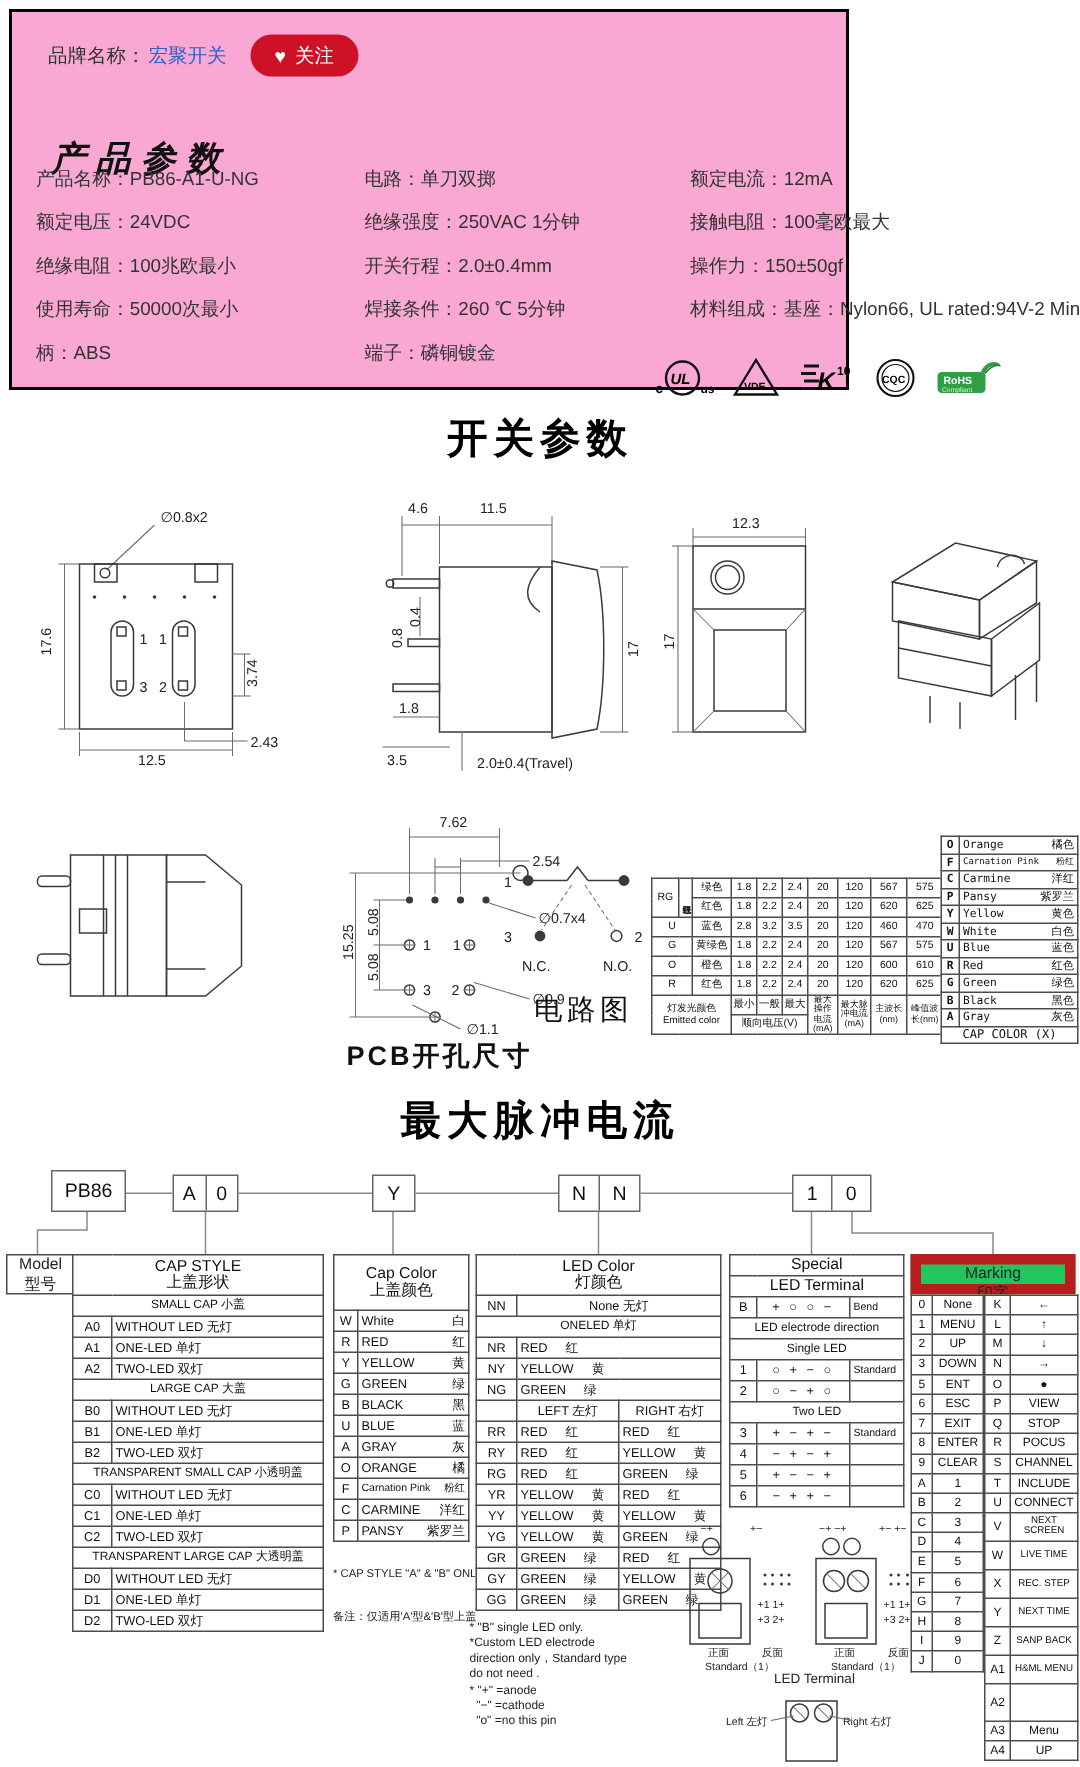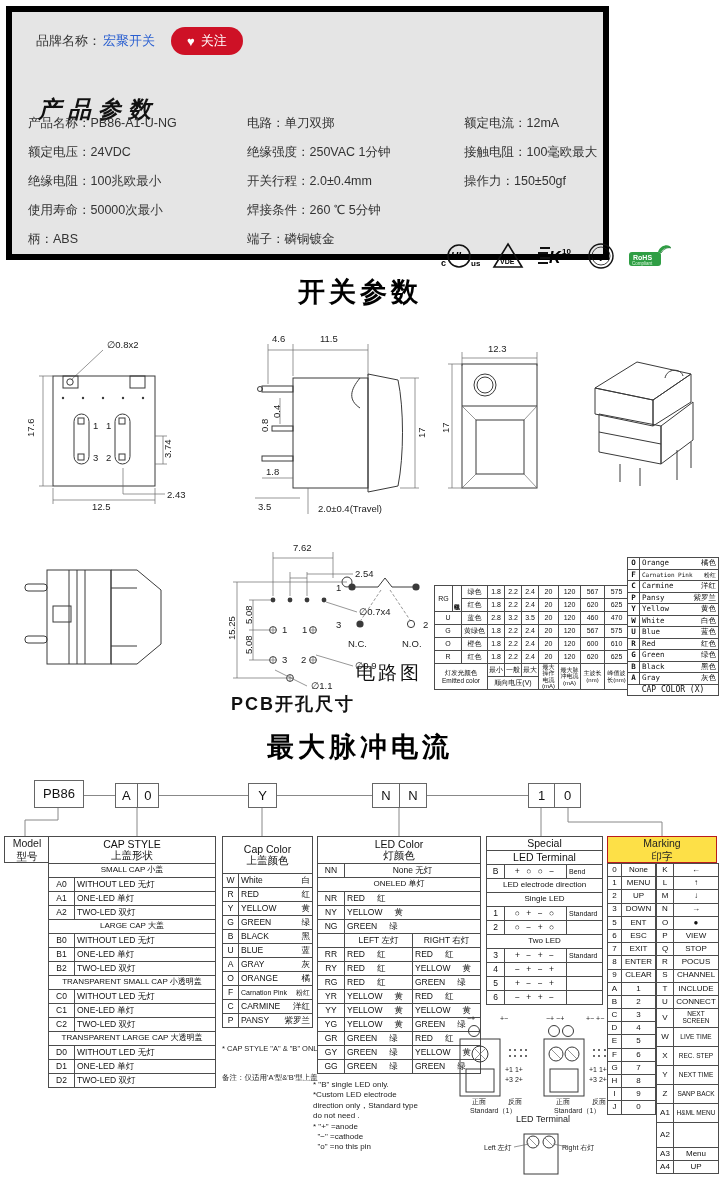--- a/index.html
+++ b/index.html
@@ -1,21 +1,21 @@
 <!DOCTYPE html>
 <html><head>
 <meta charset="utf-8">
 <style>
   * { margin:0; padding:0; box-sizing:border-box; }
   html,body { background:#fff; }
   body { width:720px; height:1178px; position:relative; font-family:"Liberation Sans",sans-serif; color:#222; overflow:hidden; }
   .abs { position:absolute; }
 
   
-  .top-card { left:6px; top:6px; width:603px; height:254px; background:#e5e5e5; border:6px solid #000000; }
+  .top-card { left:6px; top:6px; width:560px; height:254px; background:#f9a8d4; border:2px solid #000000; }
   .brand-row { left:24px; top:15px; font-size:13px; color:#333; display:flex; align-items:center; }
   .brand-link { color:#2a5fd0; margin-left:2px; cursor:pointer; }
   .follow-btn { display:inline-flex; align-items:center; gap:6px; background:#ce1126; color:#fff; border-radius:15px; padding:5px 16px; font-size:13px; margin-left:16px; border:none; cursor:pointer; }
   .script-title { left:26px; top:46px; font-family:"DejaVu Serif",serif; font-style:italic; font-weight:bold; font-size:23px; letter-spacing:7px; color:#111;margin-top:36px; }
   .param-col { top:97px; font-size:12.5px; color:#333; line-height:29px; white-space:nowrap; }
   #pcol1 { left:16px; } #pcol2 { left:235px; } #pcol3 { left:452px; }
   .certs { left:428px; top:230px; display:flex; align-items:center; gap:12px; }
 
   .big-h { left:0; width:720px; text-align:center; font-size:27px; font-weight:bold; letter-spacing:4px; color:#000; }
 
@@ -84,20 +84,21 @@
       <div>电路：单刀双掷</div>
       <div>绝缘强度：250VAC 1分钟</div>
       <div>开关行程：2.0±0.4mm</div>
       <div>焊接条件：260 ℃ 5分钟</div>
       <div>端子：磷铜镀金</div>
     </div>
   <div class="abs param-col" id="pcol3">
       <div>额定电流：12mA</div>
       <div>接触电阻：100毫欧最大</div>
       <div>操作力：150±50gf</div>
+      <div>材料组成：基座：Nylon66, UL  rated:94V-2 Min</div>
     </div>
 
   <div class="abs certs">
     <svg width="40" height="28">
       <text x="1" y="24" font-size="9" font-weight="bold">c</text>
       <circle cx="19" cy="14" r="11" fill="none" stroke="#111" stroke-width="1.6"></circle>
       <text x="11" y="18" font-size="10" font-weight="bold" font-style="italic">UL</text>
       <text x="31" y="24" font-size="8" font-weight="bold">us</text>
     </svg>
     <svg width="32" height="28">
@@ -849,21 +850,21 @@
   <rect x="42" y="10" width="34" height="40"></rect>
   <circle cx="51" cy="18" r="6"></circle>
     <circle cx="67" cy="18" r="6"></circle>
   <line class="thin" x1="47" y1="14" x2="55" y2="22"></line>
     <line class="thin" x1="63" y1="14" x2="71" y2="22"></line>
   <line class="thin" x1="32" y1="23" x2="47" y2="20"></line>
   <line class="thin" x1="86" y1="23" x2="71" y2="20"></line>
 </svg>
 
 <div class="abs" style="left:607px;top:836px;width:110px">
-  <div class="hdr2" style="border:1px solid #b91c1c;height:27px;background:#fde047">
+  <div class="hdr2" style="border:7px solid #b91c1c;height:27px;background:#22c55e">
     <div>Marking</div>
     <div>印字</div>
   </div>
   <div style="display:flex;align-items:flex-start">
     <table class="ct" id="marking-left" style="width:48px">
       <colgroup>
           <col style="width:14px">
           <col style="width:34px">
         </colgroup>
       <tbody>

